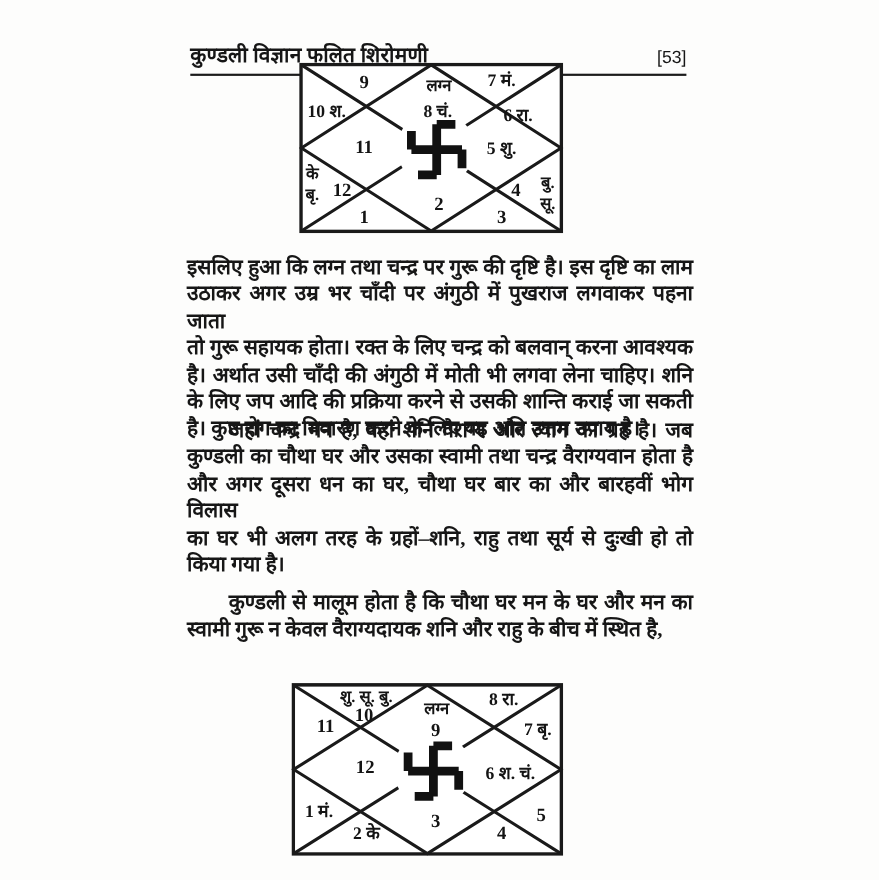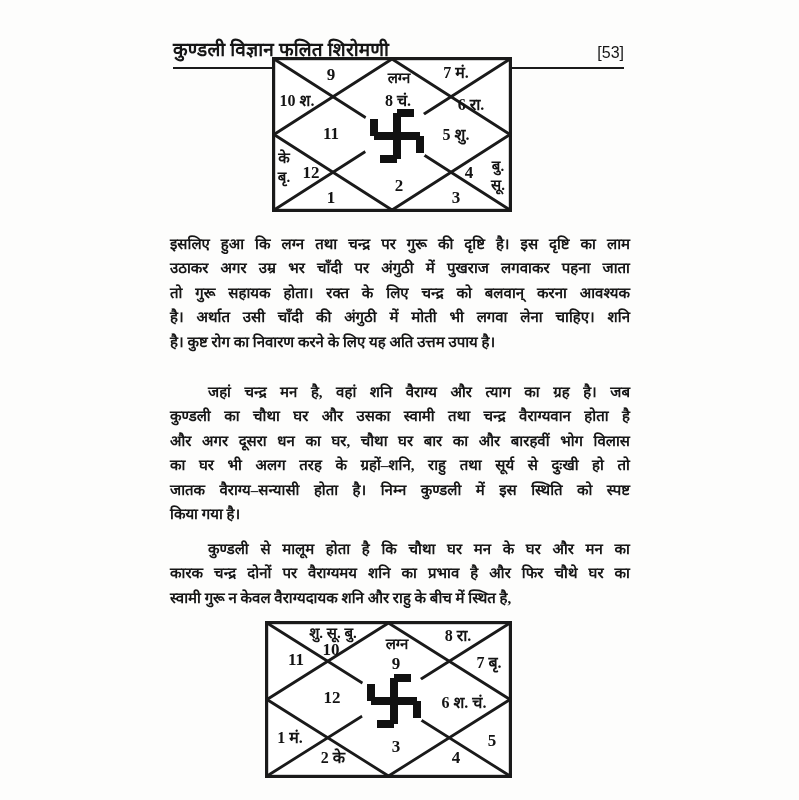--- a/index.html
+++ b/index.html
@@ -31,21 +31,21 @@
   .ktext{
     font-family:"Liberation Serif","DejaVu Serif",serif;
     font-weight:700;fill:#141414;
   }
   .t17{font-size:17px;} .t15{font-size:15px;} .t16{font-size:16px;}
   .swastika{stroke:#111;stroke-width:8;fill:none;stroke-linecap:butt;}
   .halo{fill:#ffffff;}
   
   .para{
     position:absolute;left:170px;width:460px;
-    font-size:15px;font-weight:700;line-height:24.4px;
+    font-size:19px;font-weight:700;line-height:24.4px;
   }
   .pline{text-align:justify;text-align-last:justify;}
   .pline.lastline{text-align-last:left;}
   .pline.indent{text-indent:38px;}
 </style>
 </head>
 <body>
 
 <div class="scan-page">
 
@@ -81,35 +81,34 @@
       <text class="ktext t17" x="127" y="134" text-anchor="middle">2</text>
       <text class="ktext t17" x="184" y="146" text-anchor="middle">3</text>
     </svg>
   </div>
 
   <div class="para" style="top:232px;">
     <div class="pline">इसलिए हुआ कि लग्न तथा चन्द्र पर गुरू की दृष्टि है। इस दृष्टि का लाम</div>
     <div class="pline">उठाकर अगर उम्र भर चाँदी पर अंगुठी में पुखराज लगवाकर पहना जाता</div>
     <div class="pline">तो गुरू सहायक होता। रक्त के लिए चन्द्र को बलवान् करना आवश्यक</div>
     <div class="pline">है। अर्थात उसी चाँदी की अंगुठी में मोती भी लगवा लेना चाहिए। शनि</div>
+    <div class="pline">के लिए जप आदि की प्रक्रिया करने से उसकी शान्ति कराई जा सकती</div>
     <div class="pline lastline">है। कुष्ट रोग का निवारण करने के लिए यह अति उत्तम उपाय है।</div>
   </div>
 
   <div class="para" style="top:380px;">
     <div class="pline indent">जहां चन्द्र मन है, वहां शनि वैराग्य और त्याग का ग्रह है। जब</div>
     <div class="pline">कुण्डली का चौथा घर और उसका स्वामी तथा चन्द्र वैराग्यवान होता है</div>
     <div class="pline">और अगर दूसरा धन का घर, चौथा घर बार का और बारहवीं भोग विलास</div>
     <div class="pline">का घर भी अलग तरह के ग्रहों–शनि, राहु तथा सूर्य से दुःखी हो तो</div>
-    <div class="pline">जातक वैराग्य–सन्यासी होता है। निम्न कुण्डली में इस स्थिति को स्पष्ट</div>
     <div class="pline lastline">किया गया है।</div>
   </div>
 
   <div class="para" style="top:537px;">
     <div class="pline indent">कुण्डली से मालूम होता है कि चौथा घर मन के घर और मन का</div>
-    <div class="pline">कारक चन्द्र दोनों पर वैराग्यमय शनि का प्रभाव है और फिर चौथे घर का</div>
     <div class="pline lastline">स्वामी गुरू न केवल वैराग्यदायक शनि और राहु के बीच में स्थित है,</div>
   </div>
 
   <div class="kundli" style="left:265px;top:621px;">
     <svg width="247" height="157" viewBox="0 0 247 157">
       <rect class="kframe" x="1.6" y="1.6" width="243.8" height="153.8"></rect>
       <path class="kline" d="M2,2 L245,155 M245,2 L2,155"></path>
       <path class="kline" d="M123.5,2 L245,78.5 L123.5,155 L2,78.5 Z"></path>
       <circle class="halo" cx="128" cy="79" r="35"></circle>
       <g transform="translate(129,80)">

